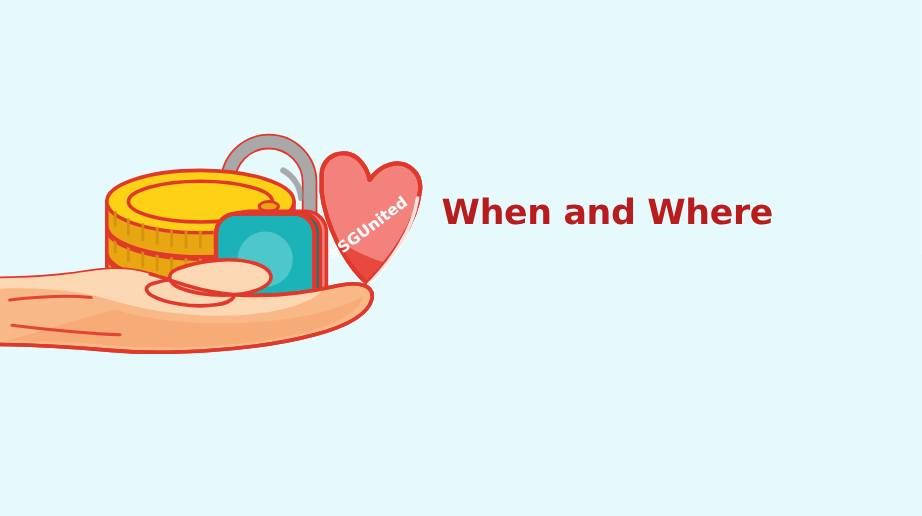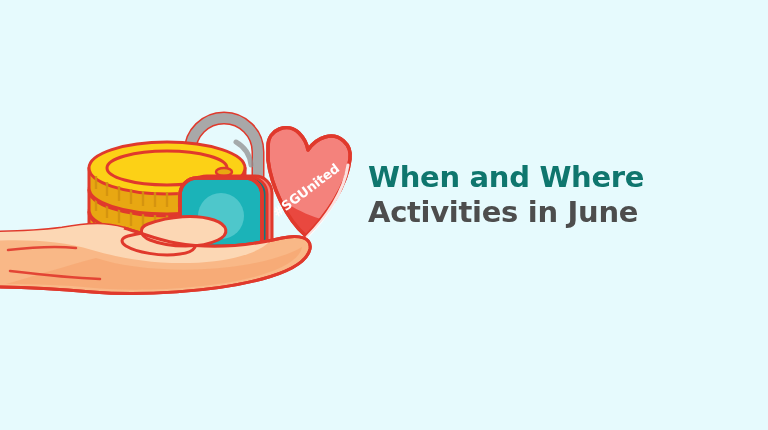--- a/index.html
+++ b/index.html
@@ -29,21 +29,21 @@
     width: 340px;
   }
   .hl-line {
     font-family: "DejaVu Sans", sans-serif;
     font-size: 29px;
     font-weight: bold;
     line-height: 35px;
     letter-spacing: -0.3px;
     white-space: nowrap;
   }
-  .hl-accent { color: #0f766e; }
+  .hl-accent { color: #b91c1c; }
   .hl-body   { color: #4d4d4d; }
 </style>
 </head>
 <body>
 
 <div id="banner">
 
   <svg id="illustration" viewBox="0 0 768 430">
 
     <rect x="0" y="0" width="768" height="430" fill="#e6fafd"></rect>
@@ -237,16 +237,15 @@
                C300 234, 312 238, 310 249
                C307 262, 288 272, 262 279
                C214 292, 140 296, 92 292
                C58 289, 28 287, -10 287" fill="none" stroke="#e0392c" stroke-width="3" stroke-linejoin="round"></path>
     </g>
 
   </svg>
 
   <div id="headline">
     <div class="hl-line hl-accent">When and Where</div>
-    <div class="hl-line hl-body">Activities in June</div>
   </div>
 
 </div>
 
 </body></html>

